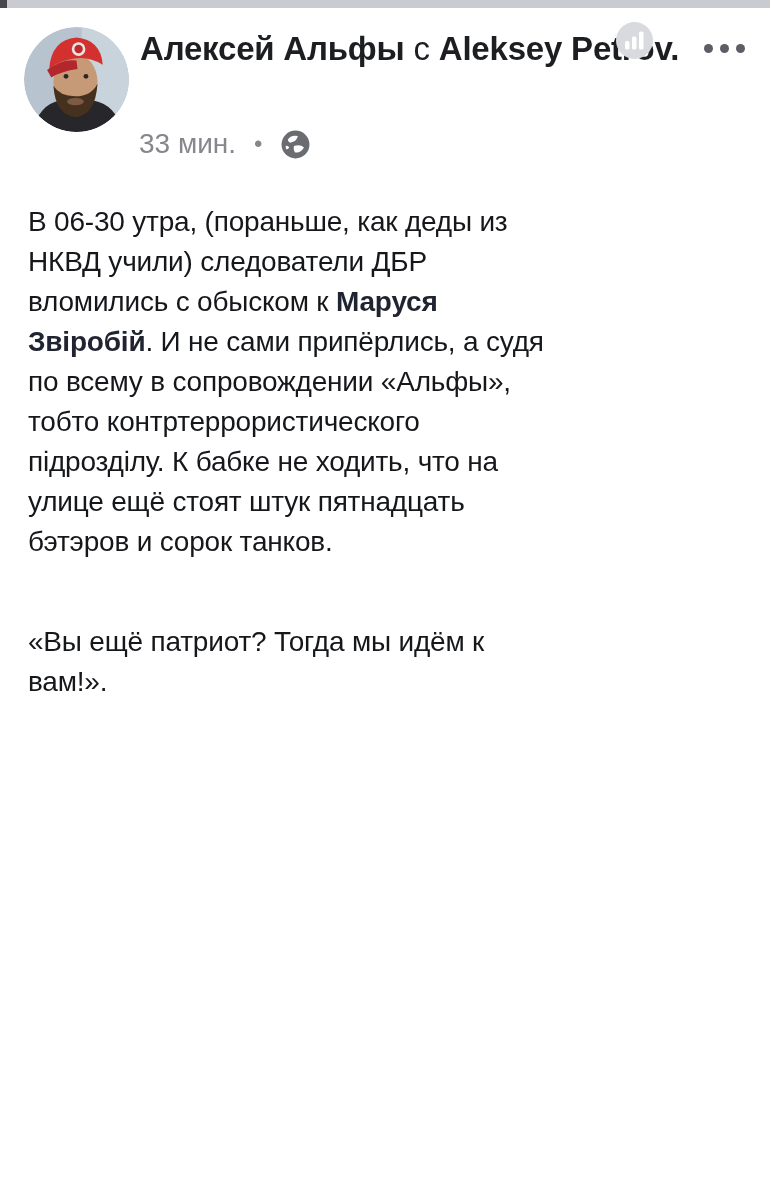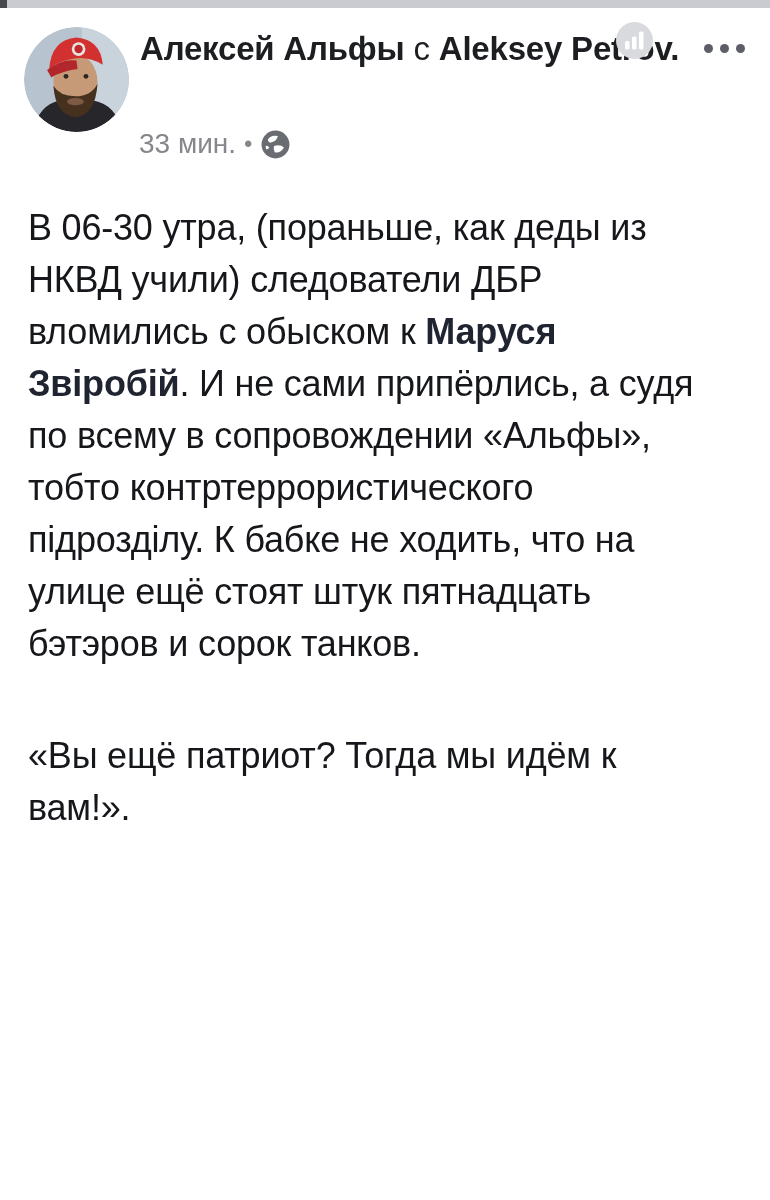--- a/index.html
+++ b/index.html
@@ -43,21 +43,21 @@
     cursor: pointer;
   }
   .author .connector { font-weight: 400; }
   .badge {
     position: absolute; left: 616px; top: 22px;
     width: 37px; height: 37px;
   }
   .badge svg { display: block; width: 100%; height: 100%; }
   .meta {
     position: absolute; left: 139px; top: 128px;
-    display: flex; align-items: center; gap: 8px;
+    display: flex; align-items: center; gap: 18px;
     font-size: 28px;
     color: #85878c;
     cursor: pointer;
   }
   .meta .sep { font-size: 24px; color: #85878c; }
   .globe { width: 31px; height: 31px; display: inline-block; }
   .globe svg { display: block; width: 100%; height: 100%; }
   .menu {
     position: absolute; left: 704px; top: 34px;
     width: 56px; height: 28px;
@@ -69,22 +69,22 @@
     width: 9px; height: 9px; border-radius: 50%;
     background: #5b5e64; display: block;
   }
   
   .post-body {
     position: absolute; left: 28px; top: 202px;
     width: 738px;
     color: #15171b;
   }
   .post-body p {
-    font-size: 36px;
-    line-height: 52px;
+    font-size: 28px;
+    line-height: 40px;
     letter-spacing: -0.2px;
     white-space: pre-line;
     margin: 0 0 60px 0;
   }
   .post-body p:last-child { margin-bottom: 10px; }
   .tagged {
     font-weight: 700;
     color: #1f2430;
     cursor: pointer;
   }

